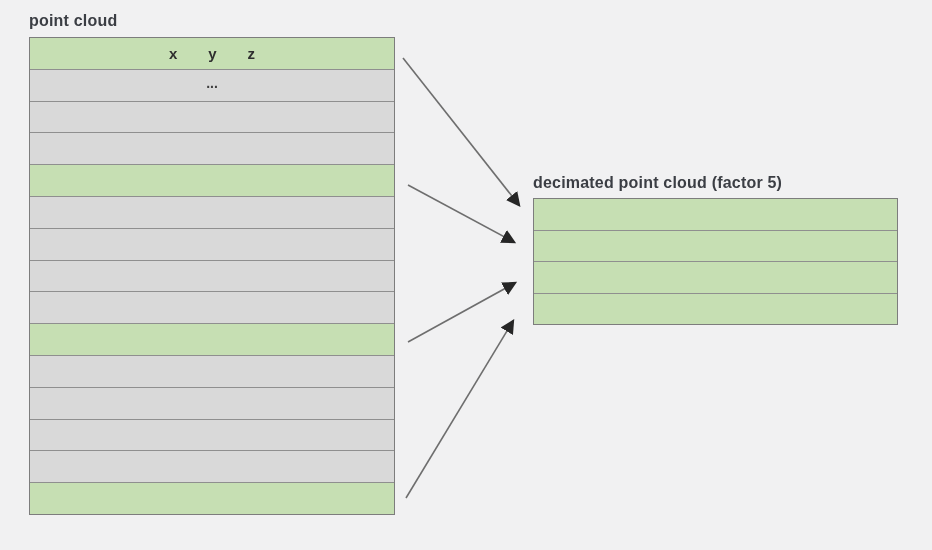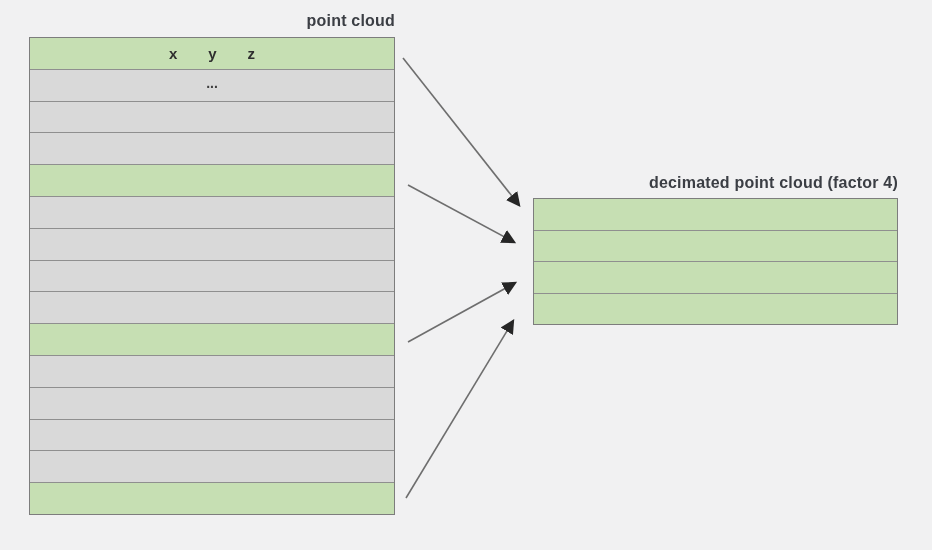--- a/index.html
+++ b/index.html
@@ -9,21 +9,21 @@
   body {
     width: 932px;
     height: 550px;
     position: relative;
     overflow: hidden;
     background: var(--bg, #f1f1f2);
     font-family: "Liberation Sans", "DejaVu Sans", sans-serif;
   }
   .diagram-title {
     position: absolute;
-    text-align: right;
+    text-align: left;
     font-weight: bold;
     font-size: 16px;
     color: var(--title-text, #3b3e44);
     letter-spacing: 0.2px;
   }
   #left-title  { left: 29px;  width: 366px; top: 12px;  }
   #right-title { left: 533px; width: 365px; top: 174px; }
 
   .data-table {
     position: absolute;
@@ -67,21 +67,21 @@
     width: 932px;
     height: 550px;
     pointer-events: none;
   }
 </style>
 </head>
 <body>
 
 <div class="diagram-title" id="left-title">point cloud</div>
 
-<div class="diagram-title" id="right-title">decimated point cloud (factor 4)</div>
+<div class="diagram-title" id="right-title">decimated point cloud (factor 5)</div>
 
 <div class="data-table" id="left-table">
     <div class="row green">
       <div class="header-cells">
         <span>x</span>
         <span>y</span>
         <span>z</span>
       </div>
     </div>
     <div class="row gray">

